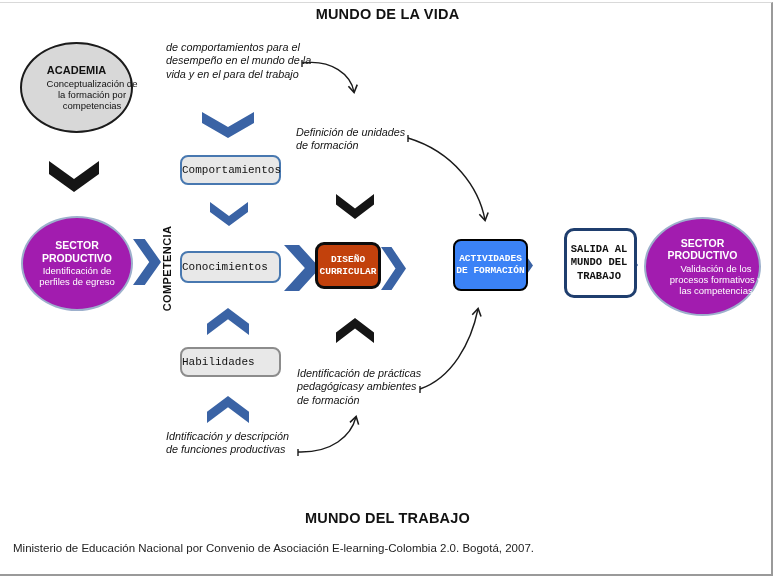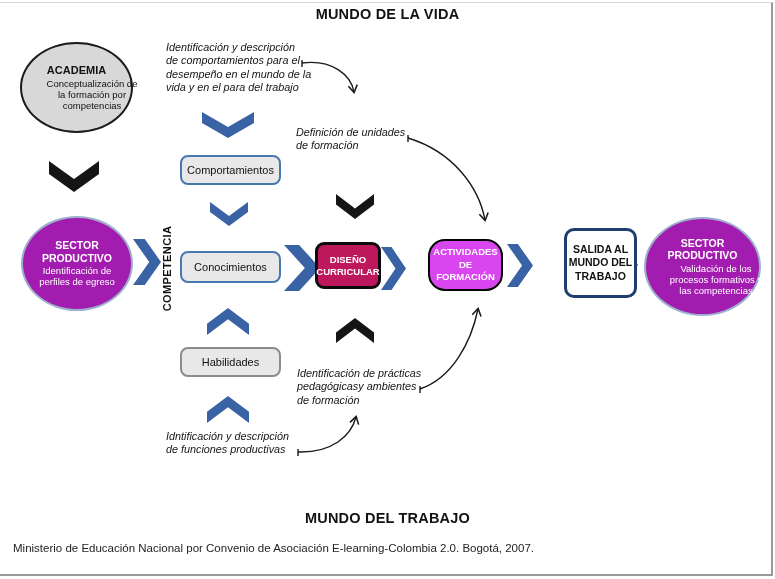--- a/index.html
+++ b/index.html
@@ -10,28 +10,28 @@
   .title { position:absolute; width:100%; text-align:center; font-weight:bold; font-size:14.5px; color:#121212; letter-spacing:.2px; }
 
   .ellipse { position:absolute; border-radius:50%; display:flex; flex-direction:column;
              align-items:center; justify-content:center; text-align:center; box-sizing:border-box; }
   .ellipse.gray { background:#d8d8d8; border:2px solid #1b1b1b; color:#111; }
   .ellipse.blue { background:#a21caf; border:2px solid #9db0cc; color:#fff; }
   .node-title { font-weight:bold; font-size:10.5px; line-height:1.18; }
   .node-sub   { font-size:9.5px; line-height:1.18; margin-top:1px; }
   .ellipse.gray .node-title { font-size:11px; }
 
-  .box { position:absolute; display:flex; align-items:center; justify-content:center;
-         text-align:center; box-sizing:border-box; color:#111; font-size:11px; }
+  .box { position:absolute; display:flex; align-items:center; justify-content:flex-start;
+         text-align:center; box-sizing:border-box; color:#111; font-size:11px;font-family:Liberation Mono, monospace; }
   .box.soft  { background:#e8e8e8; border:2px solid #4878b0; border-radius:8px; }
   .box.soft.grayb { border-color:#8c8c8c; }
-  .box.dblue { background:#be185d; border:3px solid #0c0c0c; border-radius:9px;
+  .box.dblue { background:#c2410c; border:3px solid #0c0c0c; border-radius:9px;
                color:#fff; font-weight:bold; font-size:9.5px; line-height:1.25; }
-  .box.blackbox { background:#d946ef; border:2px solid #000; border-radius:17px;
-               color:#fff; font-weight:bold; font-size:9.5px; line-height:1.3; }
+  .box.blackbox { background:#3b82f6; border:2px solid #000; border-radius:8px;
+               color:#fff; font-weight:bold; font-size:9.5px; line-height:1.3;margin-left:25px; }
   .box.whitebox { background:#fff; border:3px solid #1f3e6e; border-radius:10px;
                color:#111; font-weight:bold; font-size:10.5px; line-height:1.3; }
 
   .chev { position:absolute; background:#3a63a5; }
   .chev.black { background:#151515; }
   .chev.down  { clip-path:polygon(0 0, 50% 58%, 100% 0, 100% 42%, 50% 100%, 0 42%); }
   .chev.up    { clip-path:polygon(0 100%, 50% 42%, 100% 100%, 100% 58%, 50% 0, 0 58%); }
   .chev.right { clip-path:polygon(0 0, 58% 50%, 0 100%, 42% 100%, 100% 50%, 42% 0); }
 
   .rot { position:absolute; font-weight:bold; font-size:11px; letter-spacing:.4px; color:#111;
@@ -50,21 +50,20 @@
   <div class="frame"></div>
 
   <div class="title" style="top:6px;">MUNDO DE LA VIDA</div>
 
   <div class="ellipse gray" style="left:20px;top:42px;width:113px;height:91px;">
     <div class="node-title">ACADEMIA</div>
     <div class="node-sub" style="width:94px;margin-left:31px;">Conceptualización de la formación por competencias</div>
   </div>
 
   <div class="ann" style="left:166px;top:41px;width:160px;">
-    <div>Identificación y descripción</div>
     <div>de comportamientos para el</div>
     <div>desempeño en el mundo de la</div>
     <div>vida y en el para del trabajo</div>
   </div>
 
   <div class="ann" style="left:296px;top:126px;width:120px;">
     <div>Definición de unidades</div>
     <div>de formación</div>
   </div>
 

